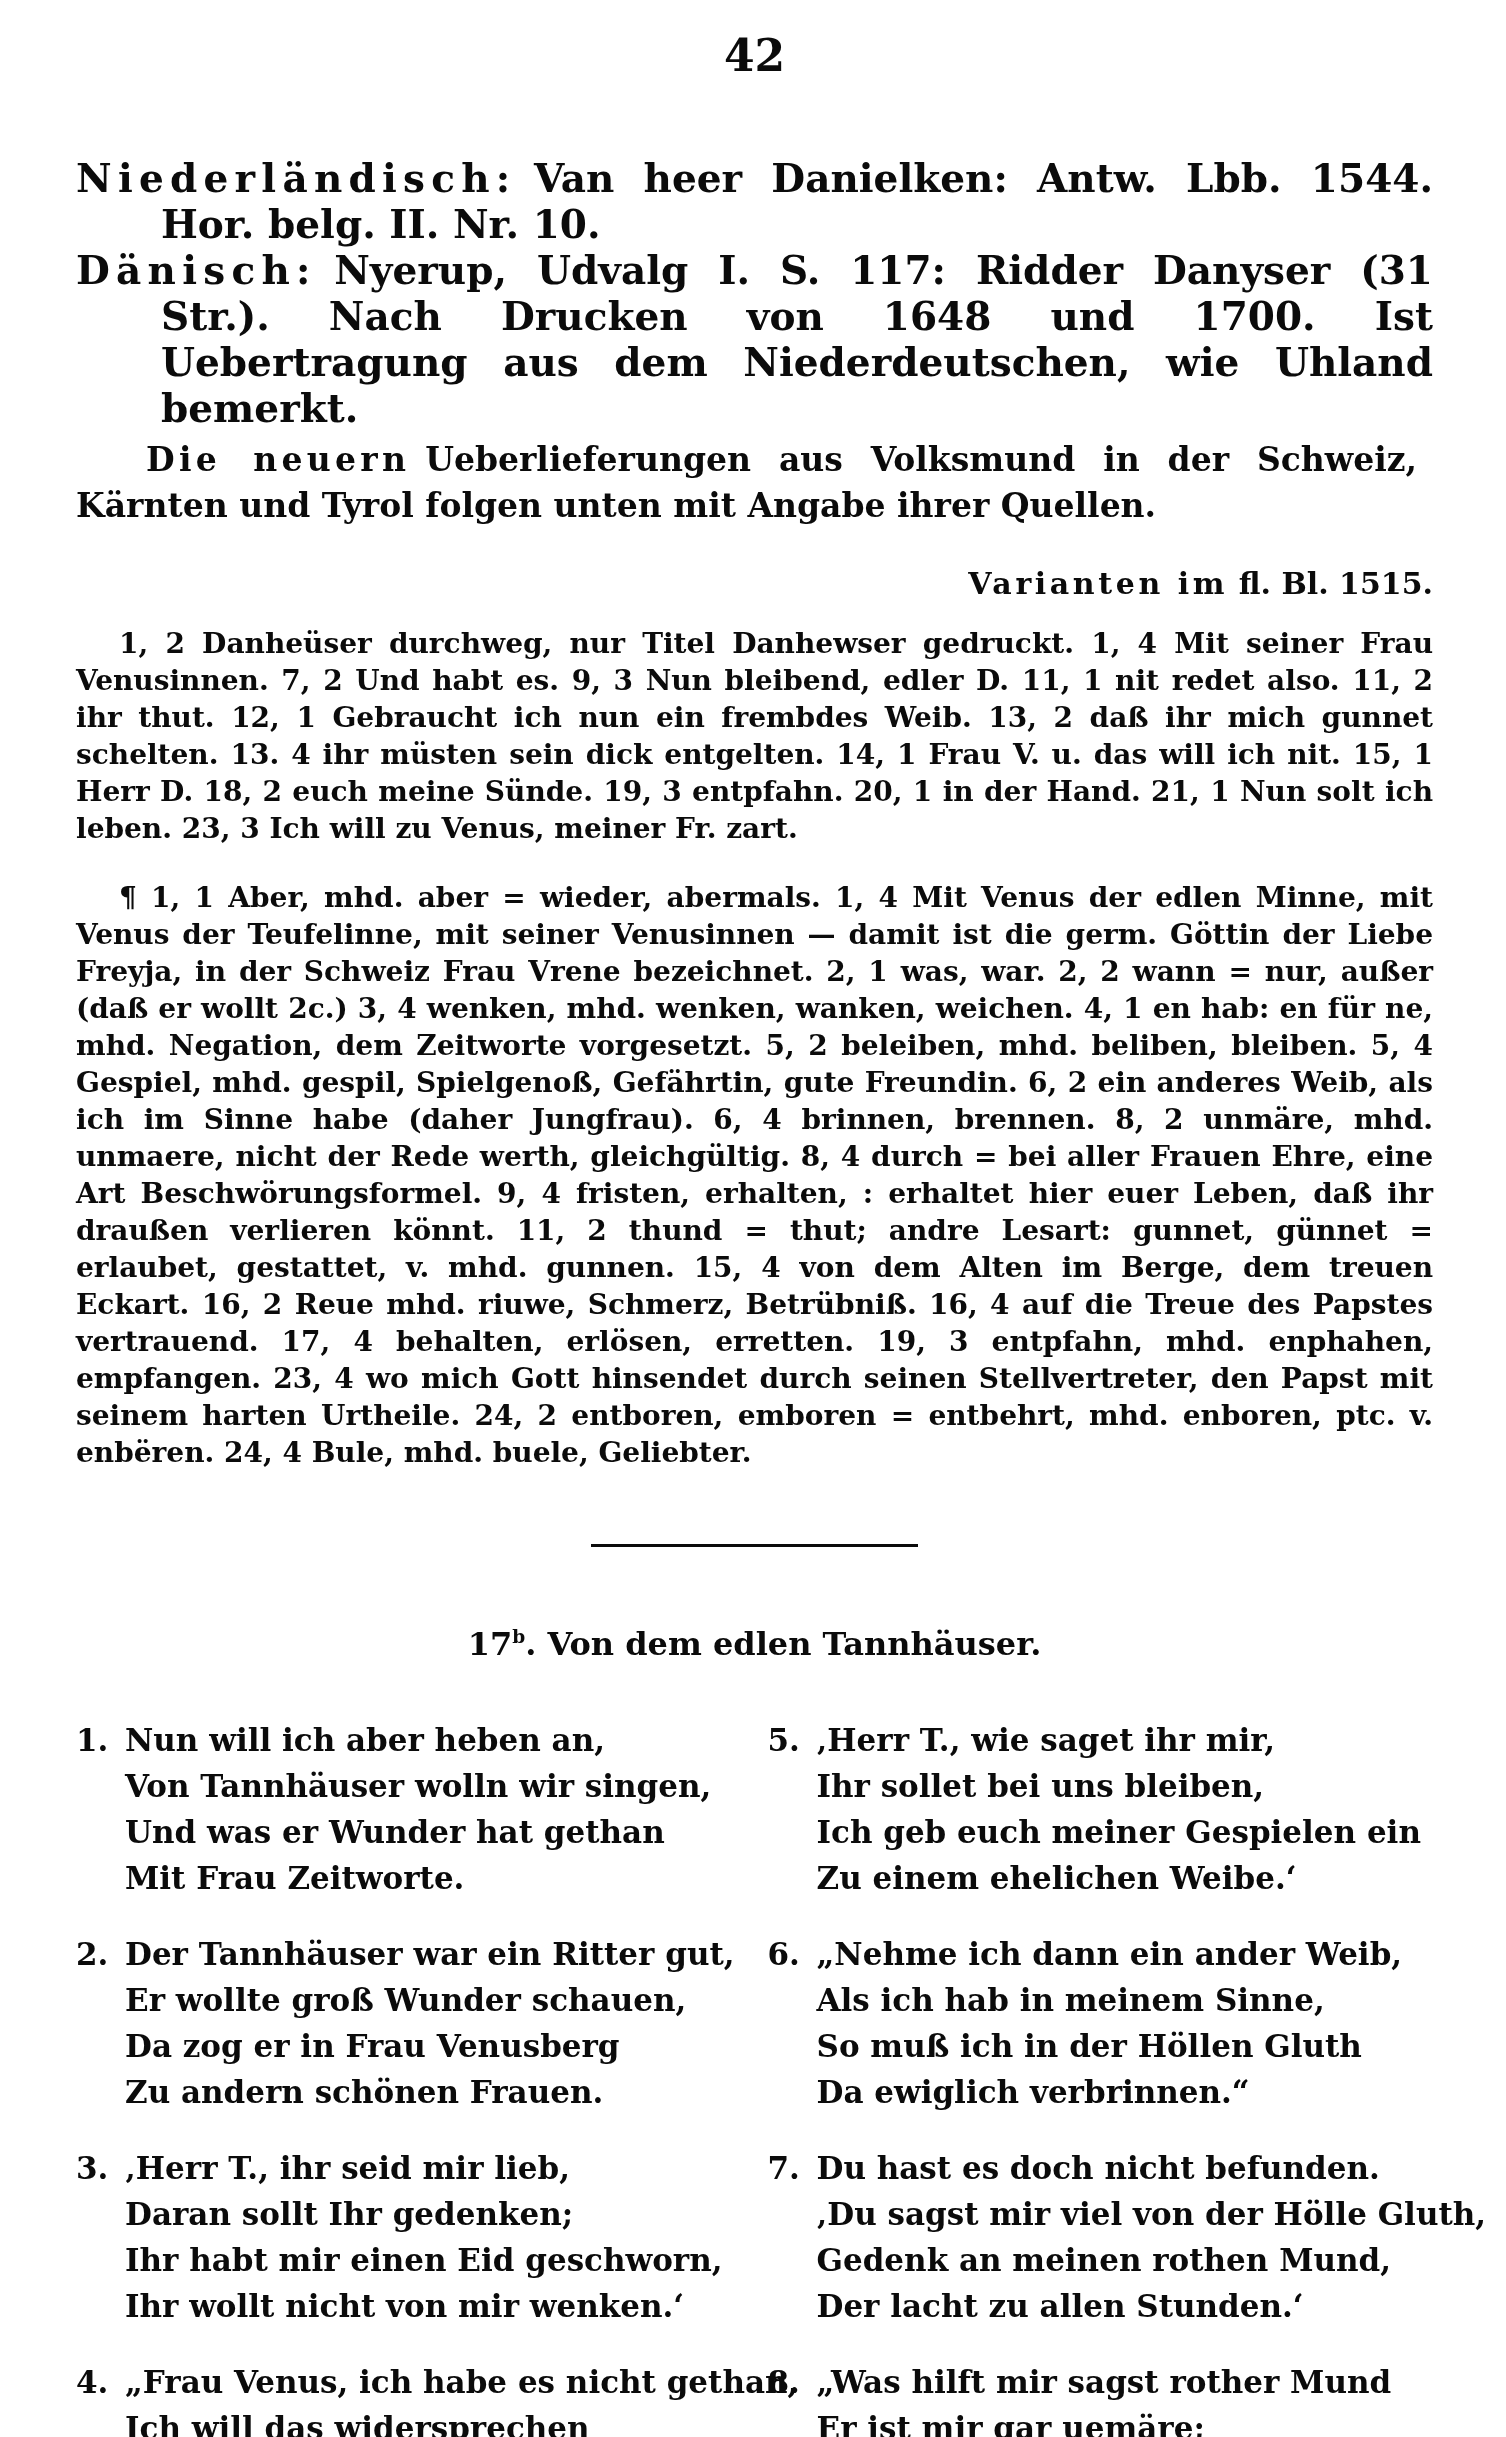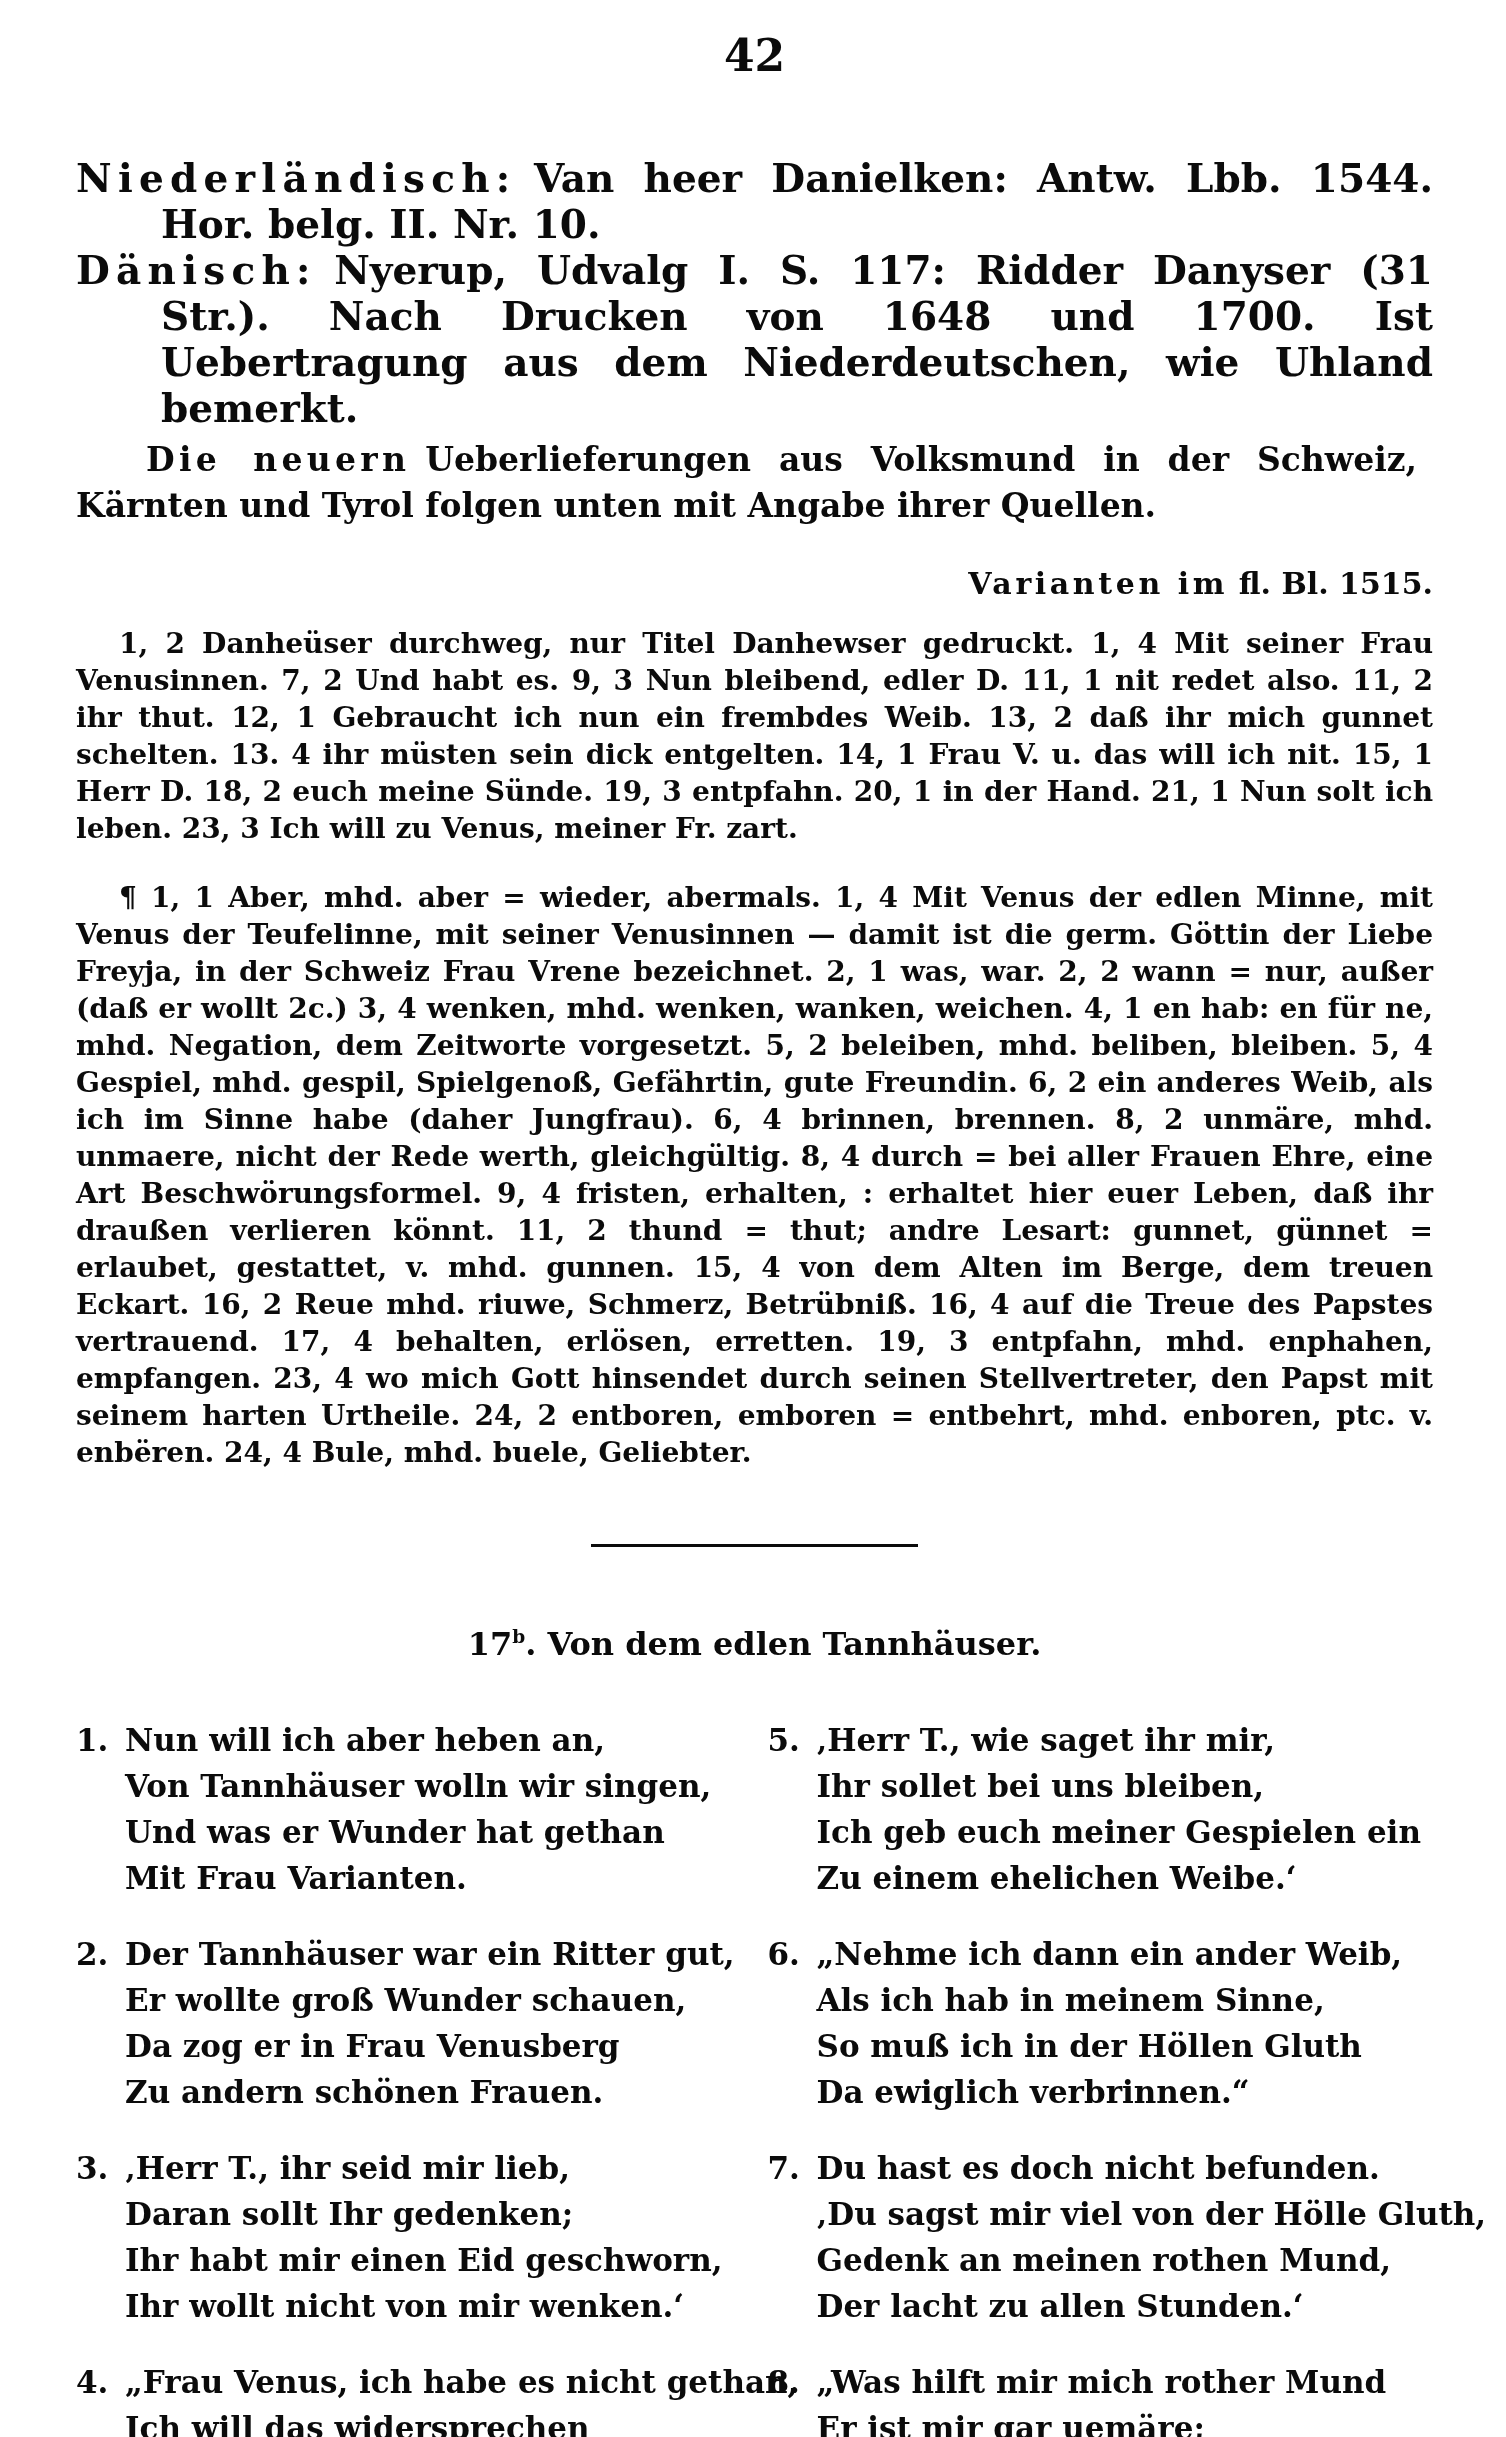--- a/index.html
+++ b/index.html
@@ -108,21 +108,21 @@
   <div class="poem-columns">
 
     <div class="poem-col">
 
       <div class="stanza">
         <span class="stanza-num">1.</span>
         <div class="stanza-lines">
           <div class="verse-line">Nun will ich aber heben an,</div>
           <div class="verse-line">Von Tannhäuser wolln wir singen,</div>
           <div class="verse-line">Und was er Wunder hat gethan</div>
-          <div class="verse-line">Mit Frau Varianten.</div>
+          <div class="verse-line">Mit Frau Zeitworte.</div>
         </div>
       </div>
 
       <div class="stanza">
         <span class="stanza-num">2.</span>
         <div class="stanza-lines">
           <div class="verse-line">Der Tannhäuser war ein Ritter gut,</div>
           <div class="verse-line">Er wollte groß Wunder schauen,</div>
           <div class="verse-line">Da zog er in Frau Venusberg</div>
           <div class="verse-line">Zu andern schönen Frauen.</div>
@@ -179,21 +179,21 @@
           <div class="verse-line">Du hast es doch nicht befunden.</div>
           <div class="verse-line">‚Du sagst mir viel von der Hölle Gluth,</div>
           <div class="verse-line">Gedenk an meinen rothen Mund,</div>
           <div class="verse-line">Der lacht zu allen Stunden.‘</div>
         </div>
       </div>
 
       <div class="stanza">
         <span class="stanza-num">8.</span>
         <div class="stanza-lines">
-          <div class="verse-line">„Was hilft mir mich rother Mund</div>
+          <div class="verse-line">„Was hilft mir sagst rother Mund</div>
           <div class="verse-line">Er ist mir gar uemäre;</div>
           <div class="verse-line">Nun gieb mir Urlaub, Frau Venus zart,</div>
 
         </div>
       </div>
 
     </div>
 
   </div>
 

